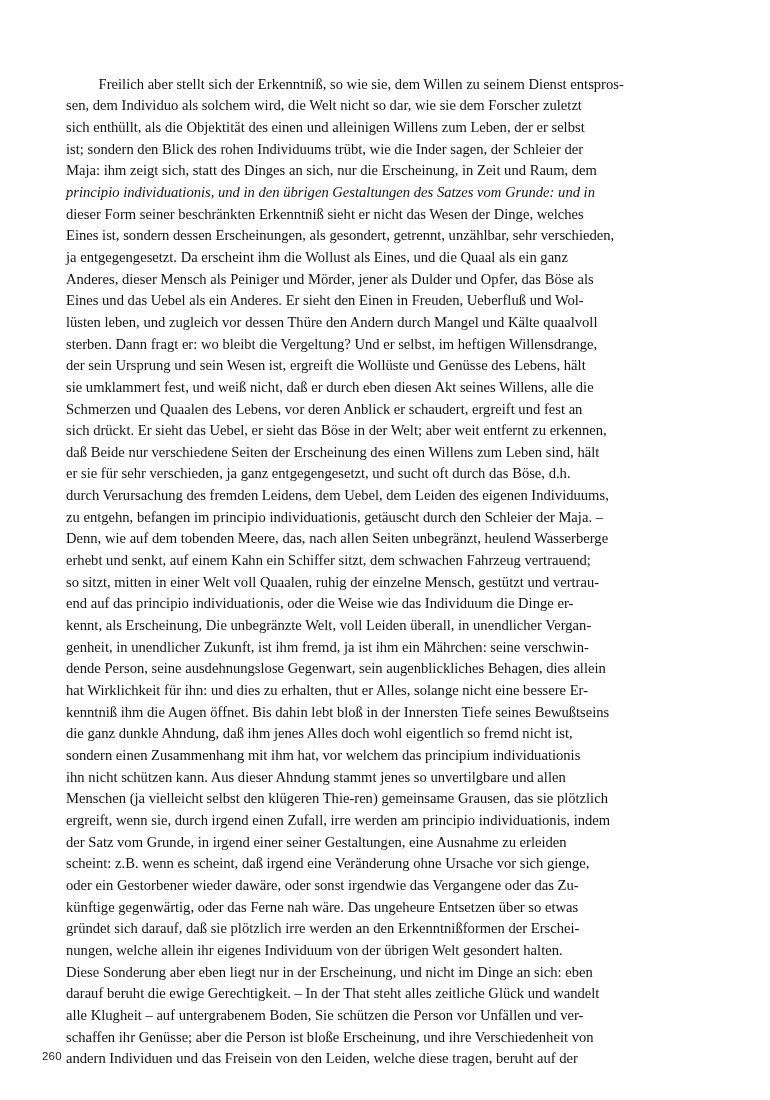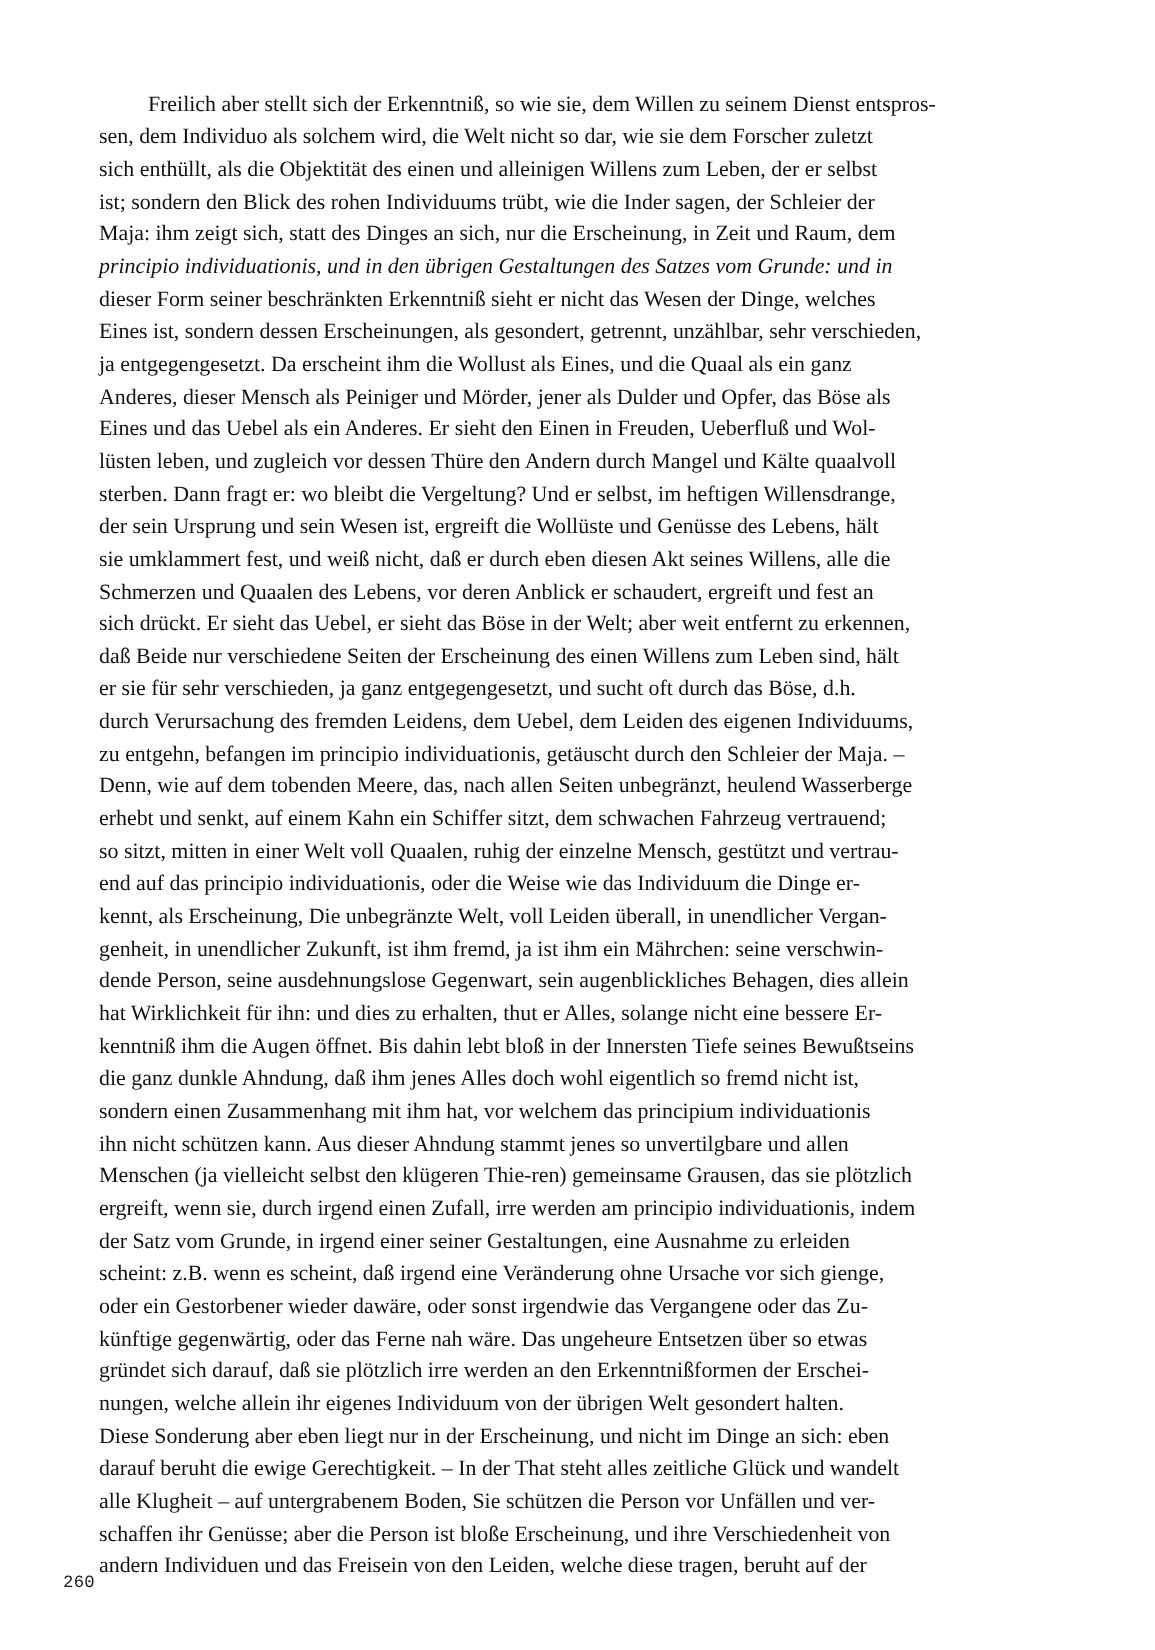--- a/index.html
+++ b/index.html
@@ -14,41 +14,41 @@
     font-family: "Liberation Serif", serif;
     color: #000000;
   }
   .page {
     position: absolute;
     left: 0;
     top: 0;
     width: 770px;
     height: 1100px;
     box-sizing: border-box;
-    padding: 38px 66px 0 66px;
+    padding: 52px 66px 0 66px;
   }
   .body-text {
     font-family: "Liberation Serif", serif;
     font-size: 14.6px;
     line-height: 1.485;
     text-align: justify;
     text-justify: inter-word;
     color: #111111;
     hyphens: none;
     white-space: pre-wrap;
   }
   .body-text .indent-first {
     display: inline-block;
     width: 18px;
   }
   .page-number {
     position: absolute;
     left: 42px;
     bottom: 38px;
-    font-family: Liberation Mono, monospace;
+    font-family: Liberation Sans, sans-serif;
     font-size: 11.5px;
     color: #1a1a1a;
     letter-spacing: 0.2px;
   }
   em {
     font-style: italic;
   }
 </style>
 </head>
 <body>

